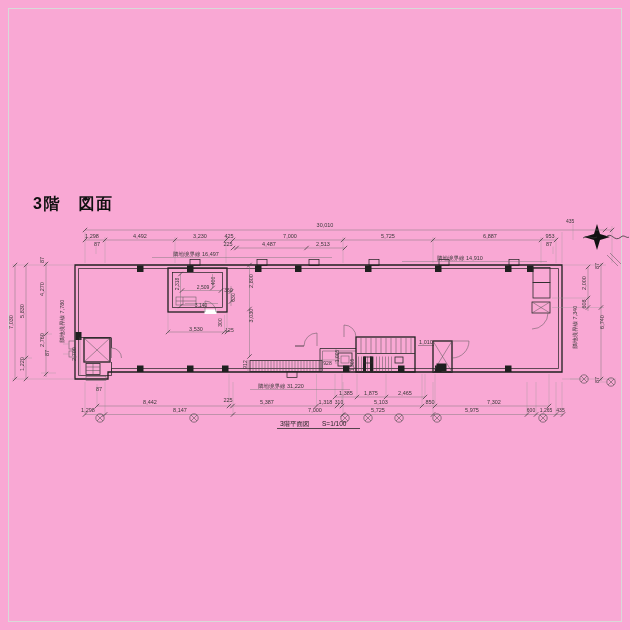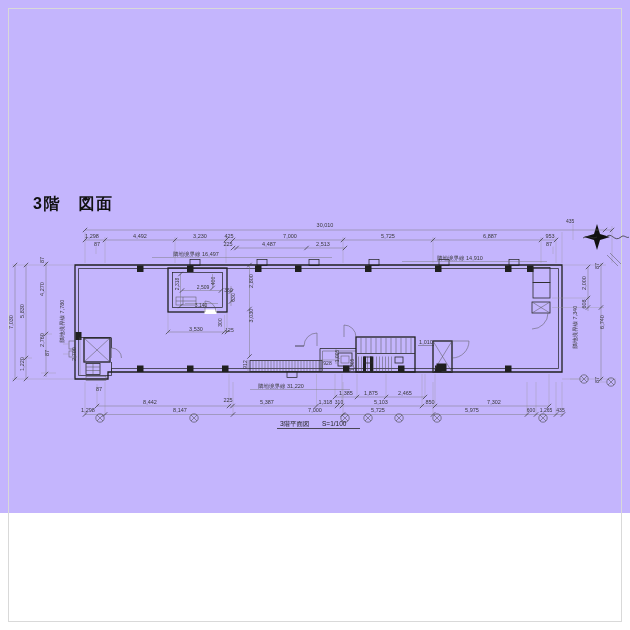--- a/index.html
+++ b/index.html
@@ -1,16 +1,16 @@
 <!DOCTYPE html>
 <html><head>
 <meta charset="utf-8">
 <style>
   html,body{margin:0;padding:0;background:#fff;width:630px;height:630px;overflow:hidden}
-  #page{position:relative;width:630px;height:513px;background:#c4b5fd}
+  #page{position:relative;width:630px;height:630px;background:#f9a8d4}
   svg{font-family:"Liberation Sans","DejaVu Sans",sans-serif}
   .w1{fill:none;stroke:#1f1f1f;stroke-width:1.3}
   .w2{fill:none;stroke:#1f1f1f;stroke-width:.7}
   .ln{fill:none;stroke:#2a2a2a;stroke-width:.8}
   .thin{fill:none;stroke:#555;stroke-width:.5}
   .dim{fill:none;stroke:#777;stroke-width:.45}
   .ext{fill:none;stroke:#9a9a9a;stroke-width:.35}
   .dt{font-size:5.5px;fill:#3a3a3a}
   .dts{font-size:5px;fill:#3a3a3a}
   .cap{font-size:6.5px;fill:#222}

